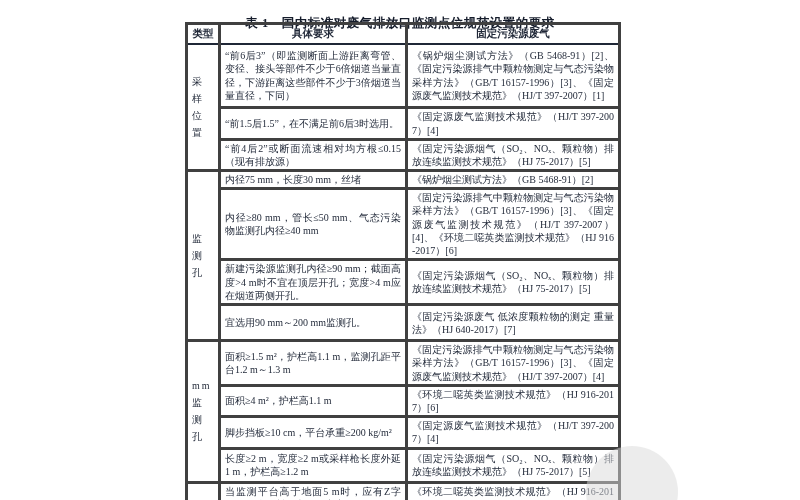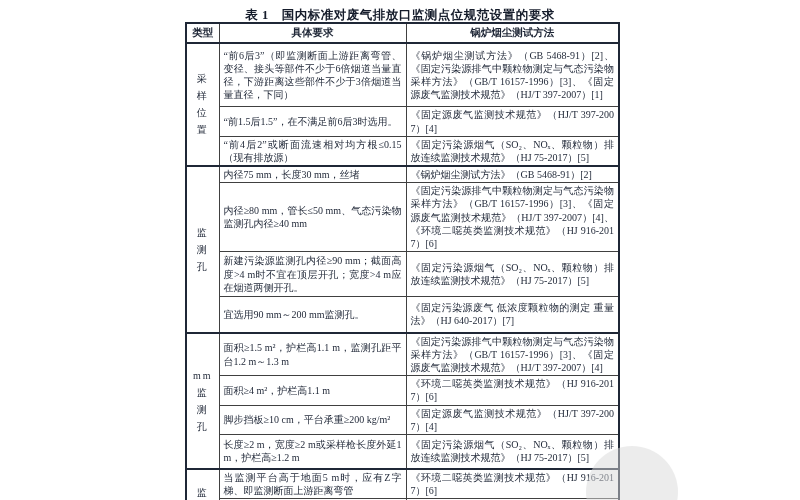--- a/index.html
+++ b/index.html
@@ -1,40 +1,40 @@
 <!DOCTYPE html>
 <html><head>
 <meta charset="utf-8">
 <style>
   html,body{margin:0;padding:0;}
   body{
     width:800px;height:500px;background:#ffffff;position:relative;overflow:hidden;
     font-family:"Liberation Serif","DejaVu Serif",serif;color:#1e2636;
   }
   .page-title{
-    position:absolute;top:7px;left:0;width:100%;text-align:center;
+    position:absolute;top:15px;left:0;width:100%;text-align:center;
     font-size:12.5px;font-weight:bold;letter-spacing:.5px;color:#151c2b;
   }
   table.std-table{
     position:absolute;left:185px;top:22px;width:433px;
     border-collapse:collapse;table-layout:fixed;
     font-size:10px;line-height:1.32;
   }
   .std-table th,.std-table td{
-    border:1px solid #404040;padding:1px 4px;vertical-align:middle;
+    border:3px solid #404040;padding:1px 4px;vertical-align:middle;
     word-break:break-all;overflow:hidden;
   }
   .std-table{border:2px solid #1f2736;}
   .std-table thead th{
     border-bottom:2px solid #1f2736;font-weight:bold;text-align:center;
     font-size:10.5px;padding:2px 2px;
   }
   tr.section-start td{border-top:2px solid #1f2736;}
   .type-cell{
-    text-align:center;padding:0 3px;letter-spacing:2px;line-height:1.7;
+    text-align:left;padding:0 3px;letter-spacing:2px;line-height:1.7;
   }
   .req-cell,.std-cell{
     text-align:justify;-moz-text-align-last:left;text-align-last:left;
   }
   .watermark{
     position:absolute;left:586px;top:446px;width:92px;height:92px;
     border-radius:50%;background:#d9d9d9;opacity:.5;z-index:3;pointer-events:none;
   }
 </style>
 </head>
@@ -45,21 +45,21 @@
 <table class="std-table">
   <colgroup>
     <col style="width:33px">
       <col style="width:187px">
       <col style="width:213px">
   </colgroup>
   <thead>
     <tr style="height:18px">
       <th>类型</th>
       <th>具体要求</th>
-      <th>锅炉烟尘测试方法</th>
+      <th>固定污染源废气</th>
     </tr>
   </thead>
   <tbody>
 
     <tr class="section-start" style="height:64px">
       <td class="type-cell" rowspan="3">采样位置</td>
       <td class="req-cell">“前6后3”（即监测断面上游距离弯管、变径、接头等部件不少于6倍烟道当量直径，下游距离这些部件不少于3倍烟道当量直径，下同）</td>
       <td class="std-cell">《锅炉烟尘测试方法》（GB 5468-91）[2]、《固定污染源排气中颗粒物测定与气态污染物采样方法》（GB/T 16157-1996）[3]、《固定源废气监测技术规范》（HJ/T 397-2007）[1]</td>
     </tr>
     <tr style="height:14px">

